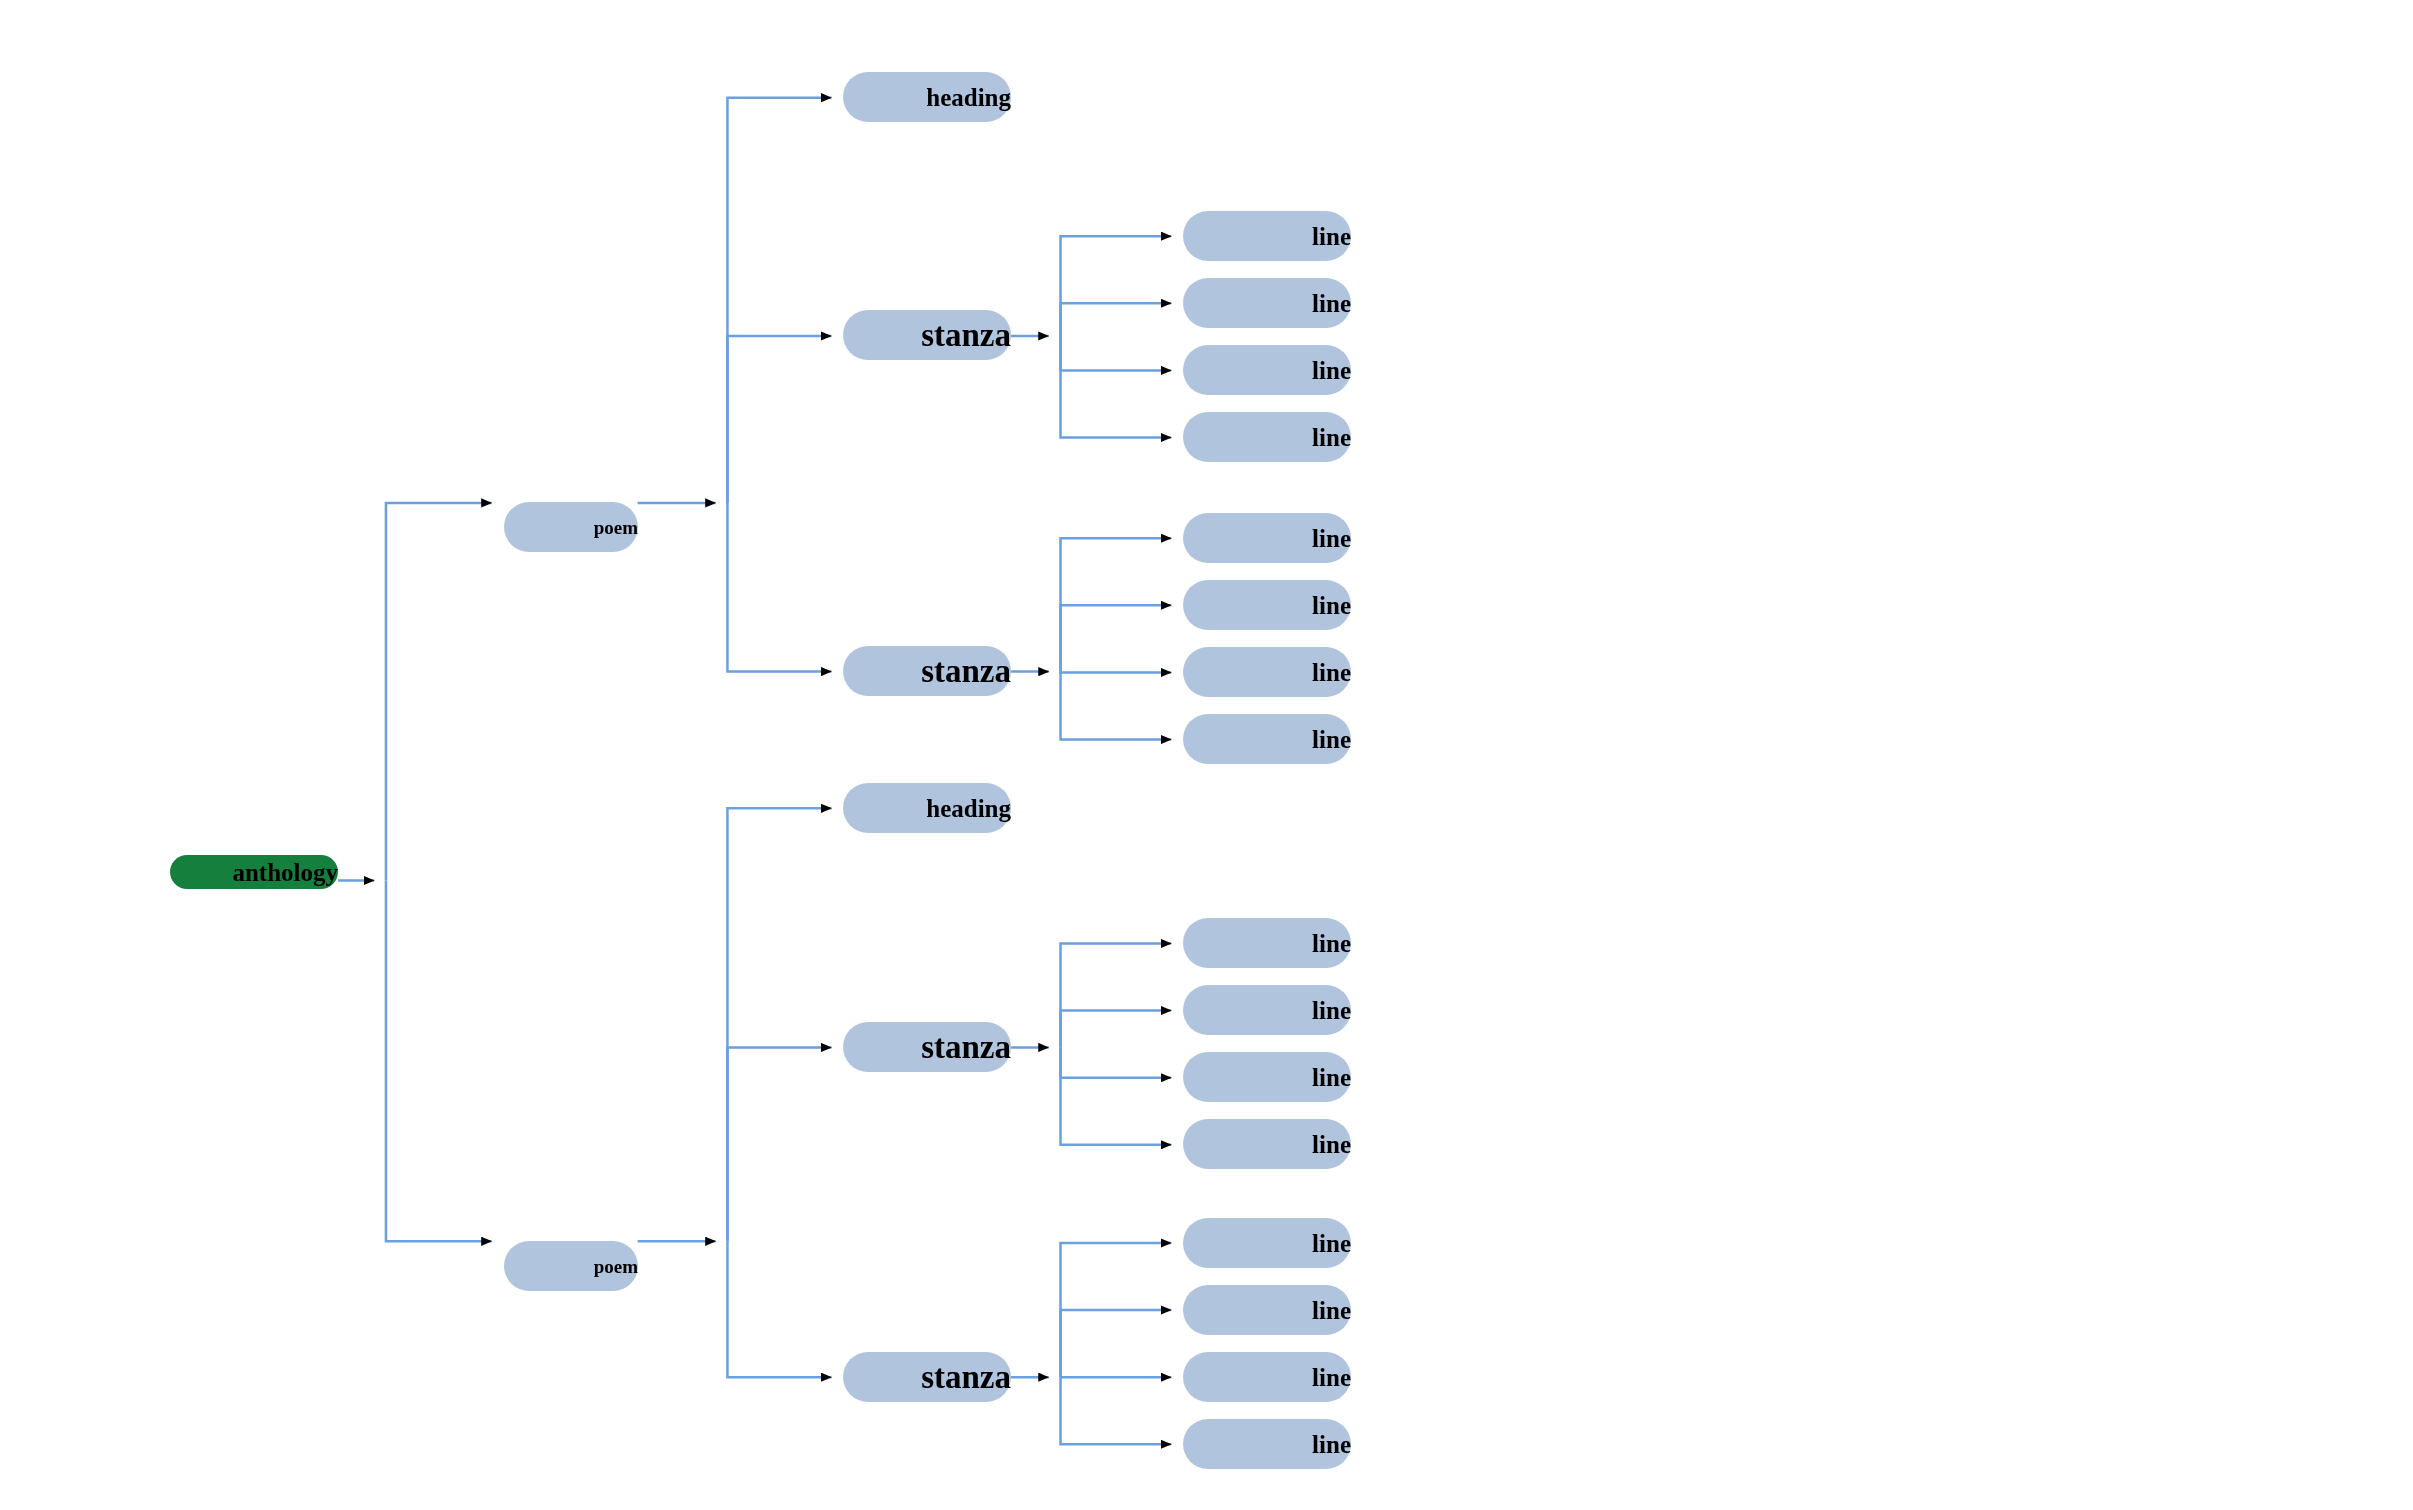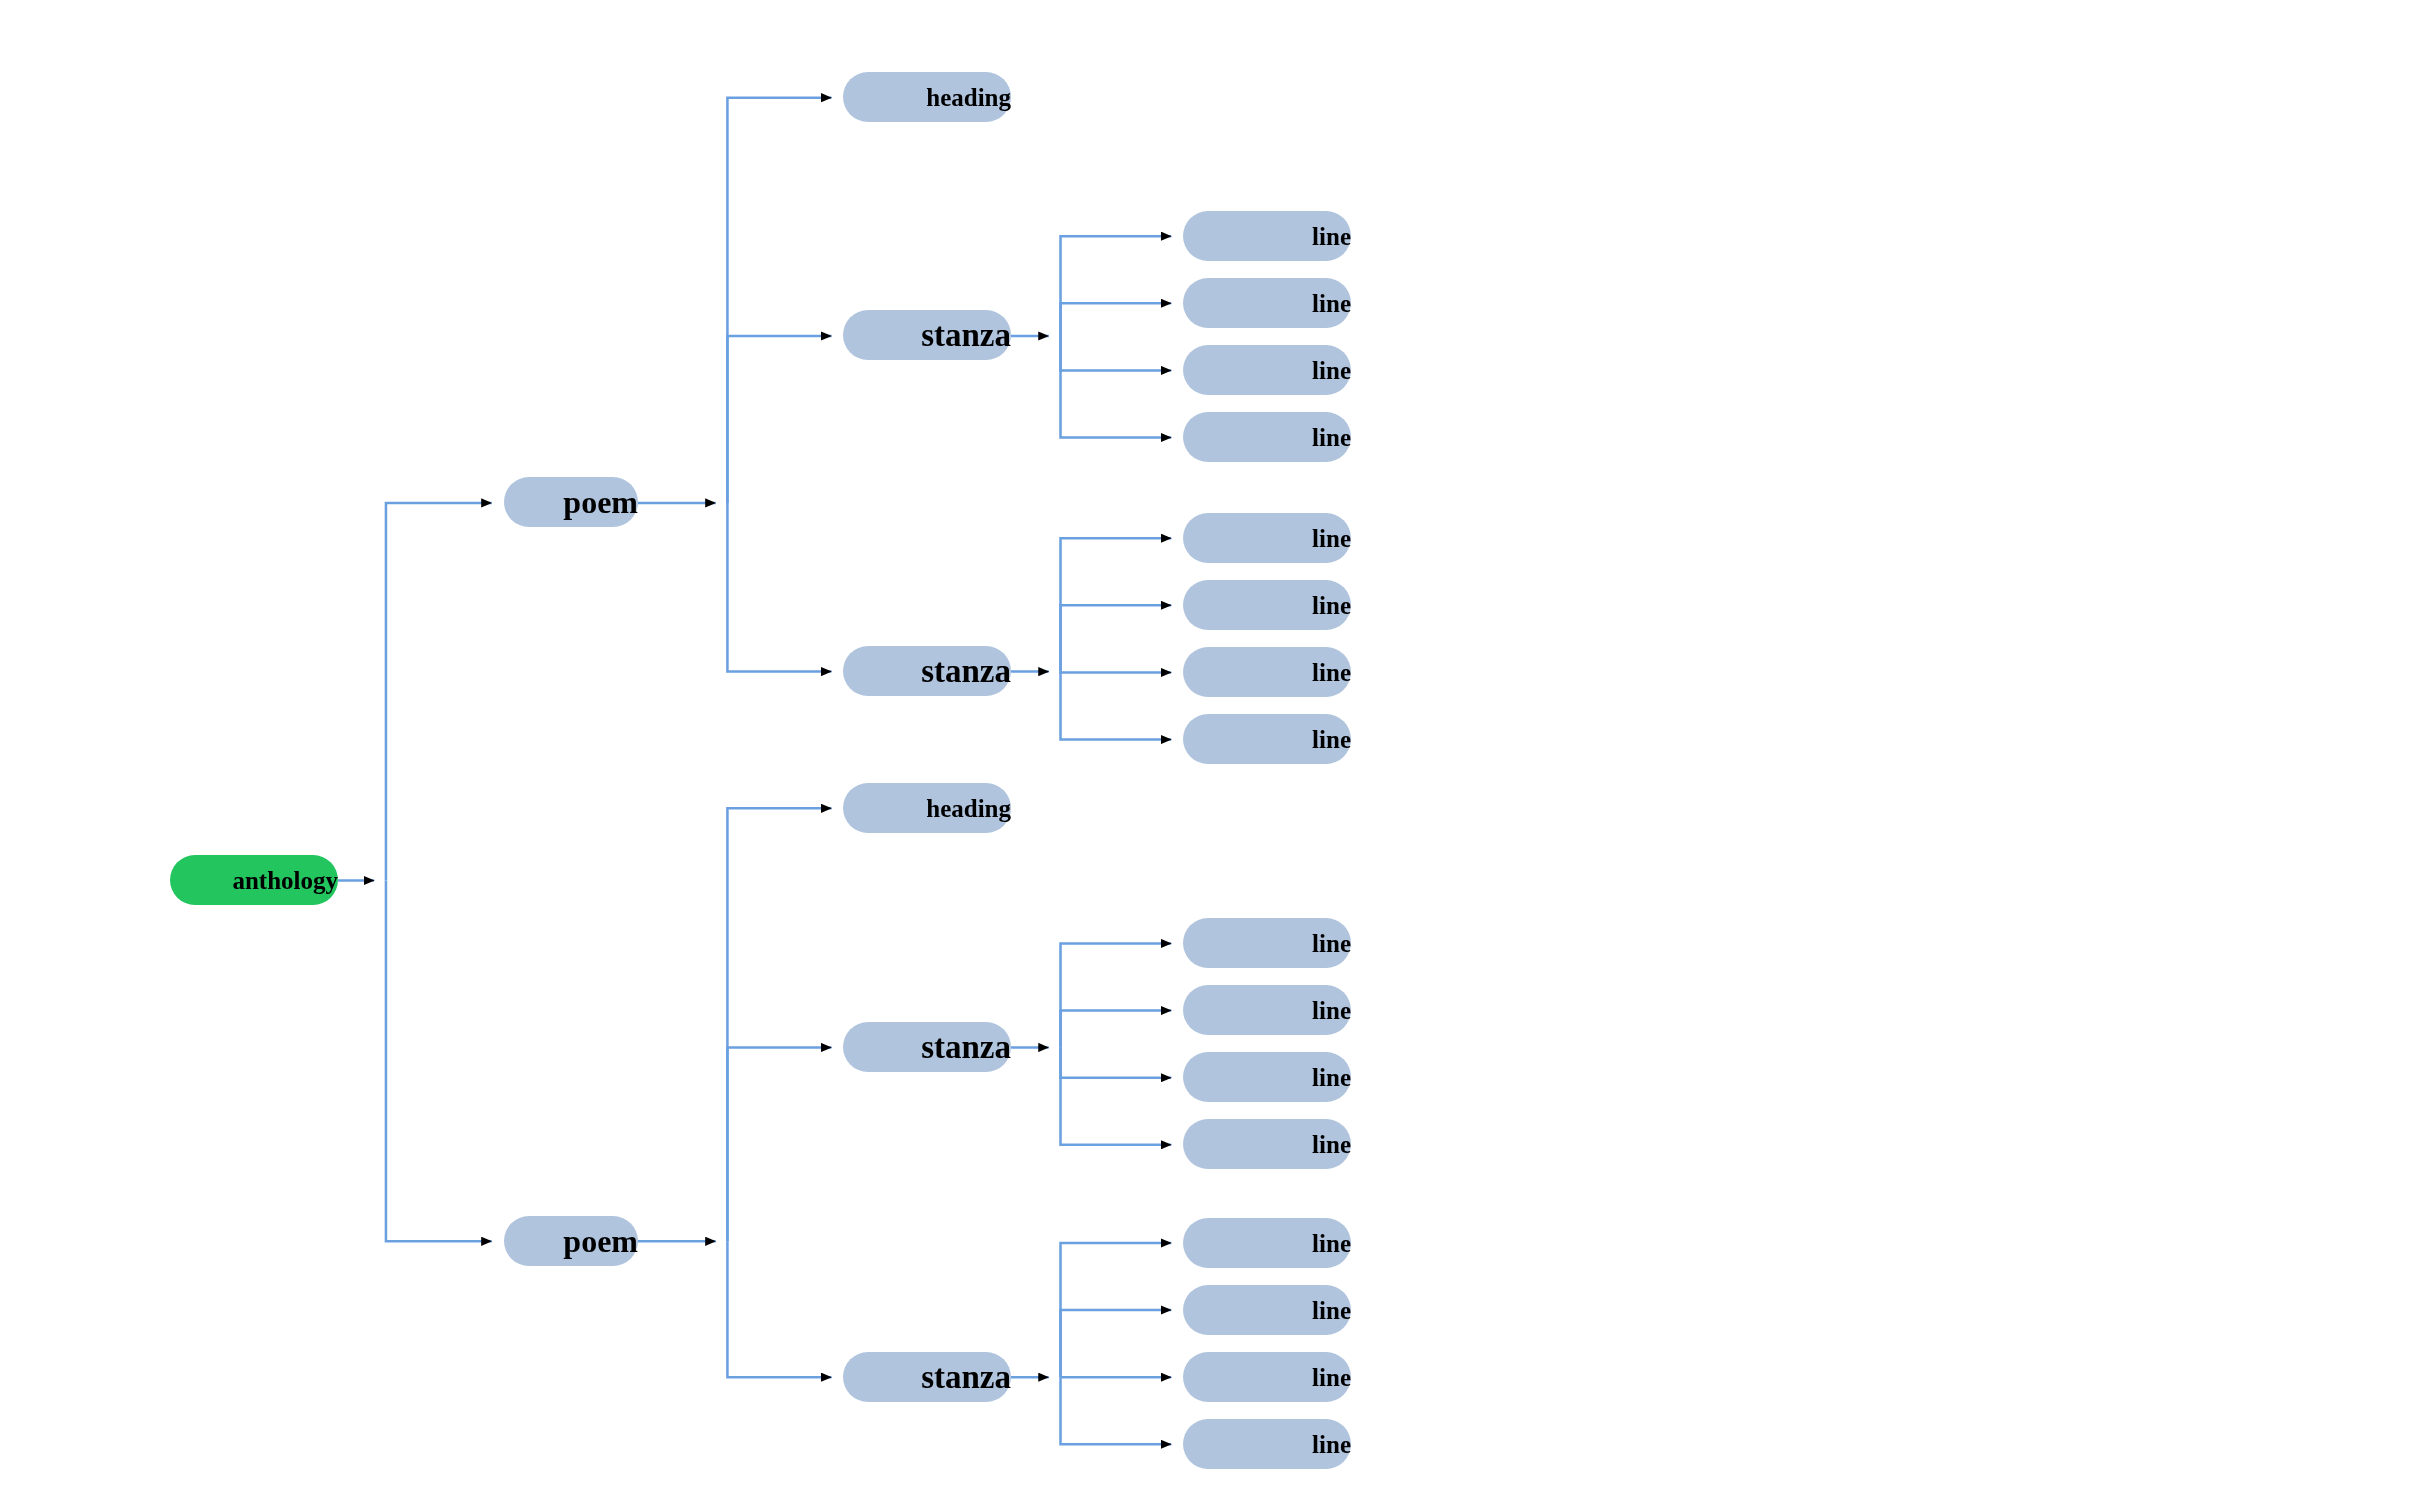--- a/index.html
+++ b/index.html
@@ -39,21 +39,21 @@
     font-family: "Liberation Serif", "DejaVu Serif", serif;
     line-height: 1;
     white-space: nowrap;
     user-select: none;
   }
   .node-label {
     display: block;
     text-align: center;
   }
   .n-root   { font-size: 25px; }
-  .n-poem   { font-size: 32px; }
+  .n-poem   { font-size: 19px; margin-top: 25px; }
   .n-head   { font-size: 25px; }
   .n-stanza { font-size: 33px; }
   .n-line   { font-size: 25px; }
 </style>
 </head>
 <body>
 
 <div id="canvas" style="background: rgb(255, 255, 255);">
   <svg id="edges" width="2413" height="1511" viewBox="0 0 2876 1800" xmlns="http://www.w3.org/2000/svg">
       <defs>
@@ -86,21 +86,21 @@
       <path d="M1264,1248 L1264,1124 L1396,1124" fill="none" stroke="#6a9fe0" stroke-width="3" stroke-linejoin="miter" marker-end="url(#arrow)"></path>
       <path d="M1264,1248 L1264,1204 L1396,1204" fill="none" stroke="#6a9fe0" stroke-width="3" stroke-linejoin="miter" marker-end="url(#arrow)"></path>
       <path d="M1264,1248 L1264,1284 L1396,1284" fill="none" stroke="#6a9fe0" stroke-width="3" stroke-linejoin="miter" marker-end="url(#arrow)"></path>
       <path d="M1264,1248 L1264,1364 L1396,1364" fill="none" stroke="#6a9fe0" stroke-width="3" stroke-linejoin="miter" marker-end="url(#arrow)"></path>
       <path id="stub-p2-stanza2" d="M1205,1641 L1250,1641" fill="none" stroke="#6a9fe0" stroke-width="3" marker-end="url(#arrow)"></path>
       <path d="M1264,1641 L1264,1481 L1396,1481" fill="none" stroke="#6a9fe0" stroke-width="3" stroke-linejoin="miter" marker-end="url(#arrow)"></path>
       <path d="M1264,1641 L1264,1561 L1396,1561" fill="none" stroke="#6a9fe0" stroke-width="3" stroke-linejoin="miter" marker-end="url(#arrow)"></path>
       <path d="M1264,1641 L1264,1641 L1396,1641" fill="none" stroke="#6a9fe0" stroke-width="3" stroke-linejoin="miter" marker-end="url(#arrow)"></path>
       <path d="M1264,1641 L1264,1721 L1396,1721" fill="none" stroke="#6a9fe0" stroke-width="3" stroke-linejoin="miter" marker-end="url(#arrow)"></path>
     </svg>
-<div class="node n-root" style="left: 170px; top: 855px; width: 168px; height: 50px; background: #22c55e; color: rgb(0, 0, 0);">
+<div class="node n-root" style="left: 170px; top: 855px; width: 168px; height: 34px; background: #15803d; color: rgb(0, 0, 0);">
       <span class="node-label">anthology</span>
     </div>
     <div class="node n-poem" style="left: 504px; top: 477px; width: 134px; height: 50px; background: rgb(176, 196, 222); color: rgb(0, 0, 0);">
       <span class="node-label">poem</span>
     </div>
     <div class="node n-head" style="left: 843px; top: 72px; width: 168px; height: 50px; background: rgb(176, 196, 222); color: rgb(0, 0, 0);">
       <span class="node-label">heading</span>
     </div>
     <div class="node n-stanza" style="left: 843px; top: 310px; width: 168px; height: 50px; background: rgb(176, 196, 222); color: rgb(0, 0, 0);">
       <span class="node-label">stanza</span>

